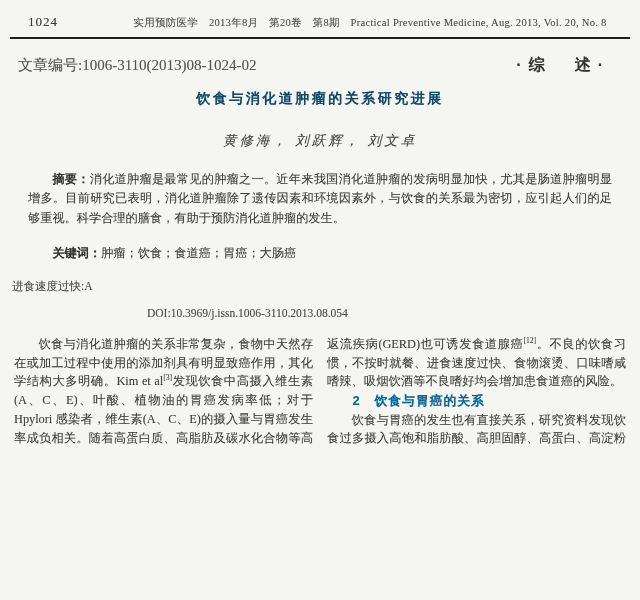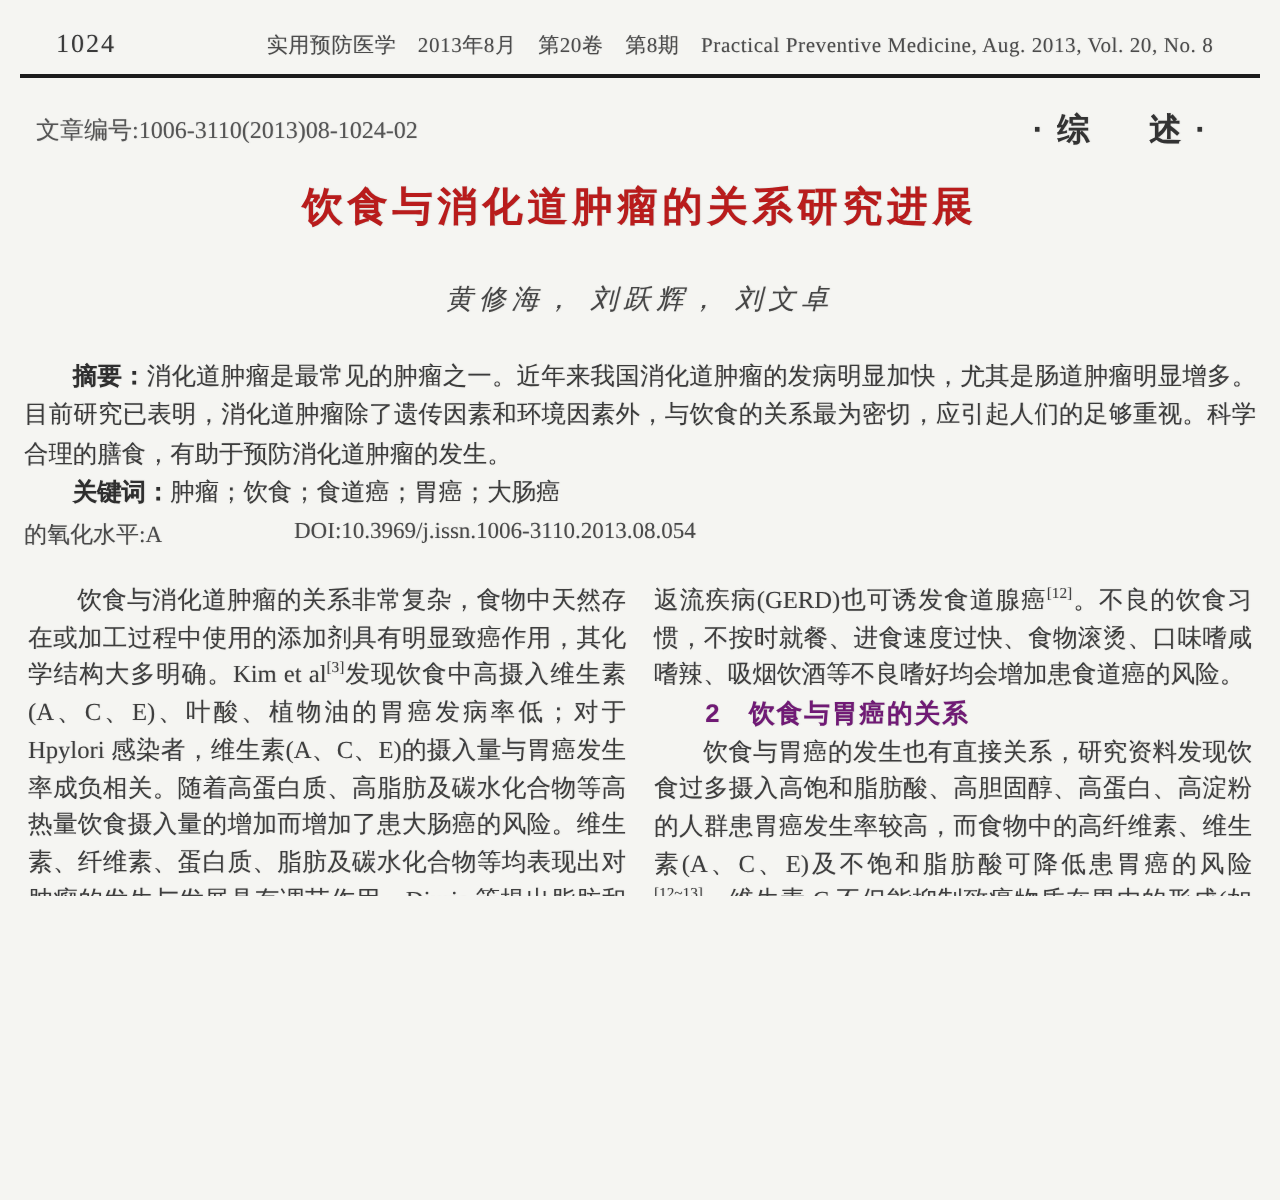--- a/index.html
+++ b/index.html
@@ -14,41 +14,41 @@
     padding:12px 8px 0 8px;
     text-shadow:0.2px 0.2px 0.6px rgba(90,90,90,.35);
   }
   
   .header{display:flex;align-items:baseline;padding:2px 20px 5px 20px;}
   .pageno{width:100px;font-size:13px;letter-spacing:1px;color:#3a3a3a;}
   .jinfo{flex:1;text-align:center;font-size:10.5px;color:#4c4c4c;letter-spacing:.3px;white-space:nowrap;}
   .rule{border:0;border-top:2.5px solid #1c1c1c;margin:2px 2px 0 2px;}
   
   .meta-row{display:flex;justify-content:space-between;align-items:center;padding:16px 22px 0 10px;}
-  .article-id{font-size:12px;color:#555;font-family:Liberation Serif, serif;}
+  .article-id{font-size:15px;color:#555;font-family:Liberation Serif, serif;}
   .category{font-family:"Liberation Sans","DejaVu Sans",sans-serif;font-size:16px;font-weight:bold;letter-spacing:7px;color:#333;text-align:center;}
   
   .title{margin-top:14px;text-align:center;font-family:"Liberation Sans","DejaVu Sans",sans-serif;
-         font-size:20px;font-weight:bold;letter-spacing:2.5px;color:#b91c1c;}
+         font-size:14px;font-weight:bold;letter-spacing:2.5px;color:#0c4a6e;}
   .authors{margin-top:24px;text-align:center;font-style:italic;font-size:13.5px;letter-spacing:3px;color:#454545;}
   
   .front{margin:20px 4px 0 4px;font-size:12.2px;line-height:1.58;text-align:justify;}
-  .front p{margin:0;text-indent:2em;}
+  .front p{margin:16px;text-indent:2em;}
   .lbl{font-family:"Liberation Sans","DejaVu Sans",sans-serif;font-weight:bold;color:#2f2f2f;}
   .clc-row{display:flex;margin:4px 4px 0 4px;font-size:11.5px;color:#4a4a4a;}
   .clc-row .i1{width:175px;padding-left:18px;box-sizing:border-box;}
   .clc-row .i2{width:135px;}
-  .clc-row .i3{flex:1;}
+  .clc-row .i3{flex:1;margin-top:28px;}
   
   .cols{display:flex;gap:14px;margin:16px 6px 0 6px;}
   .col{flex:1;min-width:0;font-size:12.3px;line-height:1.52;text-align:justify;color:#3e3e3e;}
   .col p{margin:0;text-indent:2em;}
   .col p.noindent{text-indent:0;}
   .sec-heading{font-family:"Liberation Sans","DejaVu Sans",sans-serif;font-weight:bold;
-               font-size:12.8px;color:#701a75;margin:14px 0 8px 0;text-indent:0;letter-spacing:1px;}
+               font-size:12.8px;color:#0369a1;margin:14px 0 8px 0;text-indent:0;letter-spacing:1px;}
   sup{font-size:.62em;line-height:0;vertical-align:super;letter-spacing:0;}
 </style>
 </head>
 <body>
 
 <div class="page">
 
   <div class="header">
     <span class="pageno">1024</span>
     <span class="jinfo">实用预防医学　2013年8月　第20卷　第8期　Practical Preventive Medicine, Aug. 2013, Vol. 20, No. 8</span>
@@ -62,21 +62,21 @@
 
   <div class="title">饮食与消化道肿瘤的关系研究进展</div>
   <div class="authors">黄修海， 刘跃辉， 刘文卓</div>
 
   <div class="front">
     <p><span class="lbl">摘要：</span><span>消化道肿瘤是最常见的肿瘤之一。近年来我国消化道肿瘤的发病明显加快，尤其是肠道肿瘤明显增多。目前研究已表明，消化道肿瘤除了遗传因素和环境因素外，与饮食的关系最为密切，应引起人们的足够重视。科学合理的膳食，有助于预防消化道肿瘤的发生。</span></p>
     <p><span class="lbl">关键词：</span><span>肿瘤；饮食；食道癌；胃癌；大肠癌</span></p>
   </div>
 
   <div class="clc-row">
-    <span class="i2">的氧化水平:A</span>
+    <span class="i2">进食速度过快:A</span>
     <span class="i3">DOI:10.3969/j.issn.1006-3110.2013.08.054</span>
   </div>
 
   <div class="cols">
     <div class="col">
       <p>饮食与消化道肿瘤的关系非常复杂，食物中天然存在或加工过程中使用的添加剂具有明显致癌作用，其化学结构大多明确。Kim et al<sup>[3]</sup>发现饮食中高摄入维生素(A、C、E)、叶酸、植物油的胃癌发病率低；对于 Hpylori 感染者，维生素(A、C、E)的摄入量与胃癌发生率成负相关。随着高蛋白质、高脂肪及碳水化合物等高热量饮食摄入量的增加而增加了患大肠癌的风险。维生素、纤维素、蛋白质、脂肪及碳水化合物等均表现出对肿瘤的发生与发展具有调节作用。Djurie 等提出脂肪和能量的摄入量会影响 DNA 的氧化水平，这可能就是饮食因素导致消化道肿瘤发生的重要机制。另外，动物实验显示高热量饮食导致突变型 P53 在细胞中的含量升高，可导致正常型 P53 功能的</p>
     </div>
     <div class="col">
       <p class="noindent">返流疾病(GERD)也可诱发食道腺癌<sup>[12]</sup>。不良的饮食习惯，不按时就餐、进食速度过快、食物滚烫、口味嗜咸嗜辣、吸烟饮酒等不良嗜好均会增加患食道癌的风险。</p>
       <p class="sec-heading">2　饮食与胃癌的关系</p>

